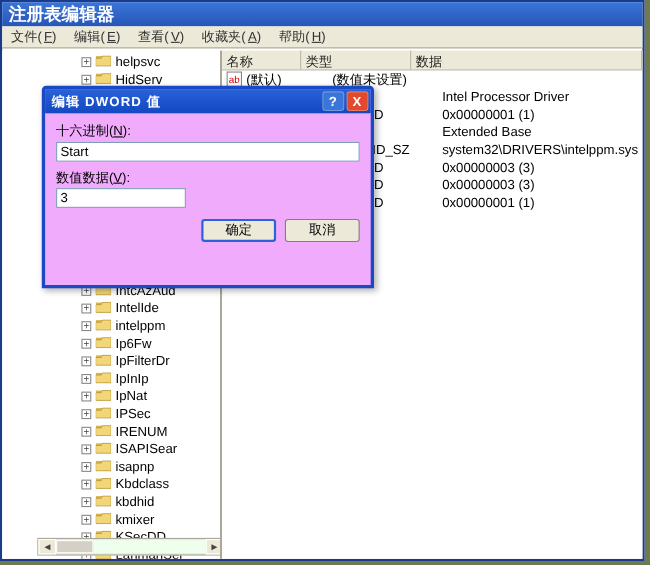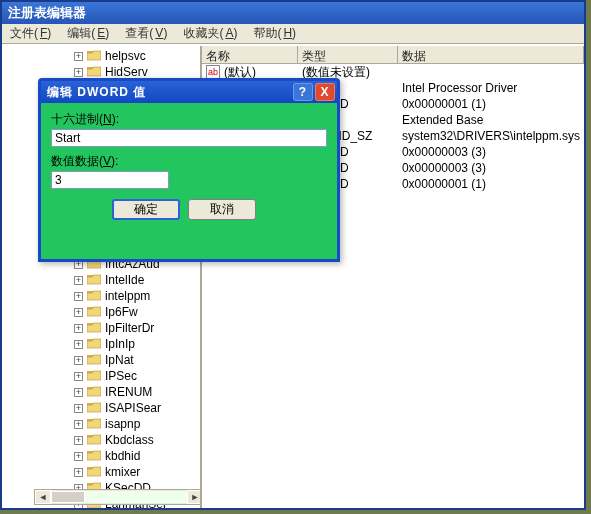--- a/index.html
+++ b/index.html
@@ -1,78 +1,78 @@
 <!DOCTYPE html>
 <html><head>
 <meta charset="utf-8">
 <style>
   * { box-sizing: border-box; }
   html, body { margin: 0; padding: 0; font-family: "Microsoft YaHei", Tahoma, Arial, sans-serif; font-size: 12px; }
   body { width: 591px; height: 514px; overflow: hidden; background: #6f7b4f; position: relative; }
 
   
   .main-window { position: absolute; left: 0; top: 0; width: 586px; height: 510px; border: 2px solid #1a3b8a; background: #fff; }
-  .main-titlebar { height: 22px; background: linear-gradient(#3a75d8, #2655b7); color: #fff; display: flex; align-items: center; padding-left: 6px; font-size: 13px; font-weight: bold; }
+  .main-titlebar { height: 22px; background: linear-gradient(#3a75d8, #2655b7); color: #fff; display: flex; align-items: center; padding-left: 6px; font-size: 16px; font-weight: bold; }
   .main-menubar { height: 20px; background: #ece9d8; border-bottom: 1px solid #aca899; display: flex; align-items: flex-end; padding-left: 4px; gap: 8px; color: #333; }
   .menu-item { padding: 1px 4px; display: inline-flex; align-items: baseline; }
   .menu-item .acc { margin-left: 2px; text-decoration: underline; }
   .content-area { position: absolute; top: 44px; left: 0; right: 0; bottom: 0; display: flex; }
 
   
   .tree-panel { width: 204px; border-right: 2px solid #aca899; background: #fff; overflow: hidden; position: relative; }
   .tree-inner { padding-top: 2px; }
   .tree-row { display: flex; align-items: center; height: 16px; padding-left: 72px; white-space: nowrap; }
   .tree-toggle { width: 9px; height: 9px; border: 1px solid #888; display: inline-flex; align-items: center; justify-content: center; font-size: 9px; line-height: 7px; margin-right: 4px; color: #444; background: #fff; }
   .folder-icon { width: 14px; height: 12px; margin-right: 4px; }
   .folder-back { fill: #d8b54a; }
   .folder-front { fill: #f2d77a; stroke: #a77e1a; stroke-width: 0.5; }
   .tree-label { color: #000; }
 
   
   .list-panel { flex: 1; background: #fff; position: relative; }
   .columns { height: 18px; display: flex; border-bottom: 1px solid #aca899; }
   .col-head { background: #ece9d8; border-right: 1px solid #aca899; padding: 2px 4px; font-size: 12px; color: #222; }
-  .col-name-head { width: 96px; }
+  .col-name-head { width: 72px; }
   .col-type-head { width: 100px; }
   .col-data-head { flex: 1; }
   .list-rows { }
   .list-row { display: flex; height: 16px; align-items: center; }
   .cell { padding: 0 4px; overflow: hidden; white-space: nowrap; }
   .cell-name { width: 96px; display: flex; align-items: center; }
   .cell-type { width: 100px; }
   .cell-data { flex: 1; }
   .val-icon { width: 14px; height: 14px; margin-right: 4px; display: inline-flex; align-items: center; justify-content: center; font-size: 9px; border: 1px solid #888; }
   .val-ab { background: #fff; color: #c00; }
   .val-bin { background: #8fb3e6; color: #003; }
 
   
   .hscroll { position: absolute; bottom: 3px; left: 32px; width: 170px; height: 16px; background: #ece9d8; border: 1px solid #aca899; display: flex; align-items: center; }
   .hscroll .btn { width: 16px; height: 14px; background: #ece9d8; border: 1px solid #fff; display: flex; align-items: center; justify-content: center; font-size: 9px; color: #444; }
   .hscroll .track { flex: 1; background: #efe; }
   .hscroll .thumb { width: 34px; height: 12px; background: #d4d0c8; border: 1px solid #fff; }
 
   
-  .dialog { position: absolute; left: 38px; top: 78px; width: 302px; height: 184px; border: 3px solid #1a49c5; border-radius: 4px 4px 0 0; background: #22c55e; box-shadow: 2px 2px 6px rgba(0,0,0,0.3); }
+  .dialog { position: absolute; left: 38px; top: 78px; width: 302px; height: 184px; border: 3px solid #1a49c5; border-radius: 4px 4px 0 0; background: #f0abfc; box-shadow: 2px 2px 6px rgba(0,0,0,0.3); }
   .dlg-titlebar { height: 22px; background: linear-gradient(#2a62d8, #1248c2); color: #fff; display: flex; align-items: center; padding-left: 6px; font-weight: bold; letter-spacing: 1px; }
   .dlg-titlebar .spacer { flex: 1; }
   .dlg-tbtn { width: 20px; height: 18px; margin-right: 2px; border-radius: 3px; border: 1px solid #fff4; display: flex; align-items: center; justify-content: center; font-size: 12px; font-weight: bold; }
   .help-btn { background: #3a75d8; color: #fff; }
   .close-btn { background: #e24a2e; color: #fff; }
   .dlg-body { padding: 6px 10px 4px 10px; }
   .field-label { margin-top: 2px; color: #000; }
   .field-label .acc { text-decoration: underline; }
   .text-input { width: 276px; height: 18px; border: 1px solid #7f9db9; background: #fff; padding: 0 3px; font-size: 12px; display: block; margin-top: 1px; }
   .row2 { display: flex; margin-top: 4px; gap: 8px; }
   .col-value { flex: 0 0 128px; }
   .groupbox { border: 1px solid #aca899; padding: 4px 8px 6px 8px; position: relative; flex: 1; }
   .groupbox .legend { position: absolute; top: -8px; left: 6px; background: #ece9d8; padding: 0 3px; font-size: 12px; }
   .radio-row { display: flex; align-items: center; gap: 4px; margin-top: 2px; }
   .radio-dot { width: 11px; height: 11px; border: 1px solid #5b7fa5; border-radius: 50%; display: inline-flex; align-items: center; justify-content: center; background: #fff; }
   .radio-dot.checked::after { content: ""; width: 5px; height: 5px; background: #2a6f2a; border-radius: 50%; }
-  .dlg-buttons { display: flex; justify-content: center; gap: 8px; padding: 6px 10px 8px 0; }
+  .dlg-buttons { display: flex; justify-content: flex-end; gap: 8px; padding: 6px 10px 8px 0; }
   .push-btn { width: 68px; height: 21px; background: #ece9d8; border: 1px solid #7f7f7f; border-radius: 3px; font-size: 12px; display: inline-flex; align-items: center; justify-content: center; }
   .push-btn.default { border: 2px solid #2a62d8; }
   .val-input { width: 118px; }
 </style>
 </head>
 <body>
 
 <div class="main-window">
   <div class="main-titlebar">
     <span>注册表编辑器</span>

